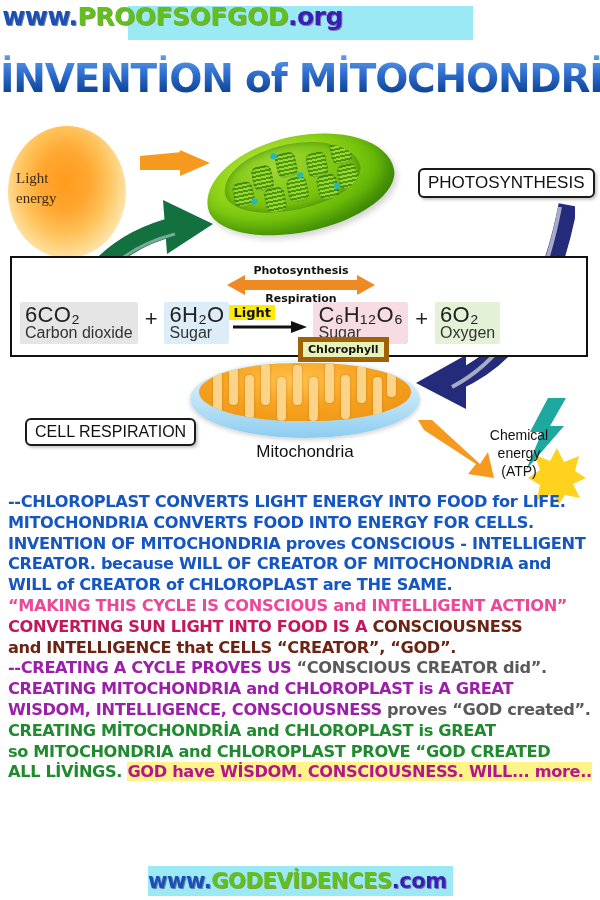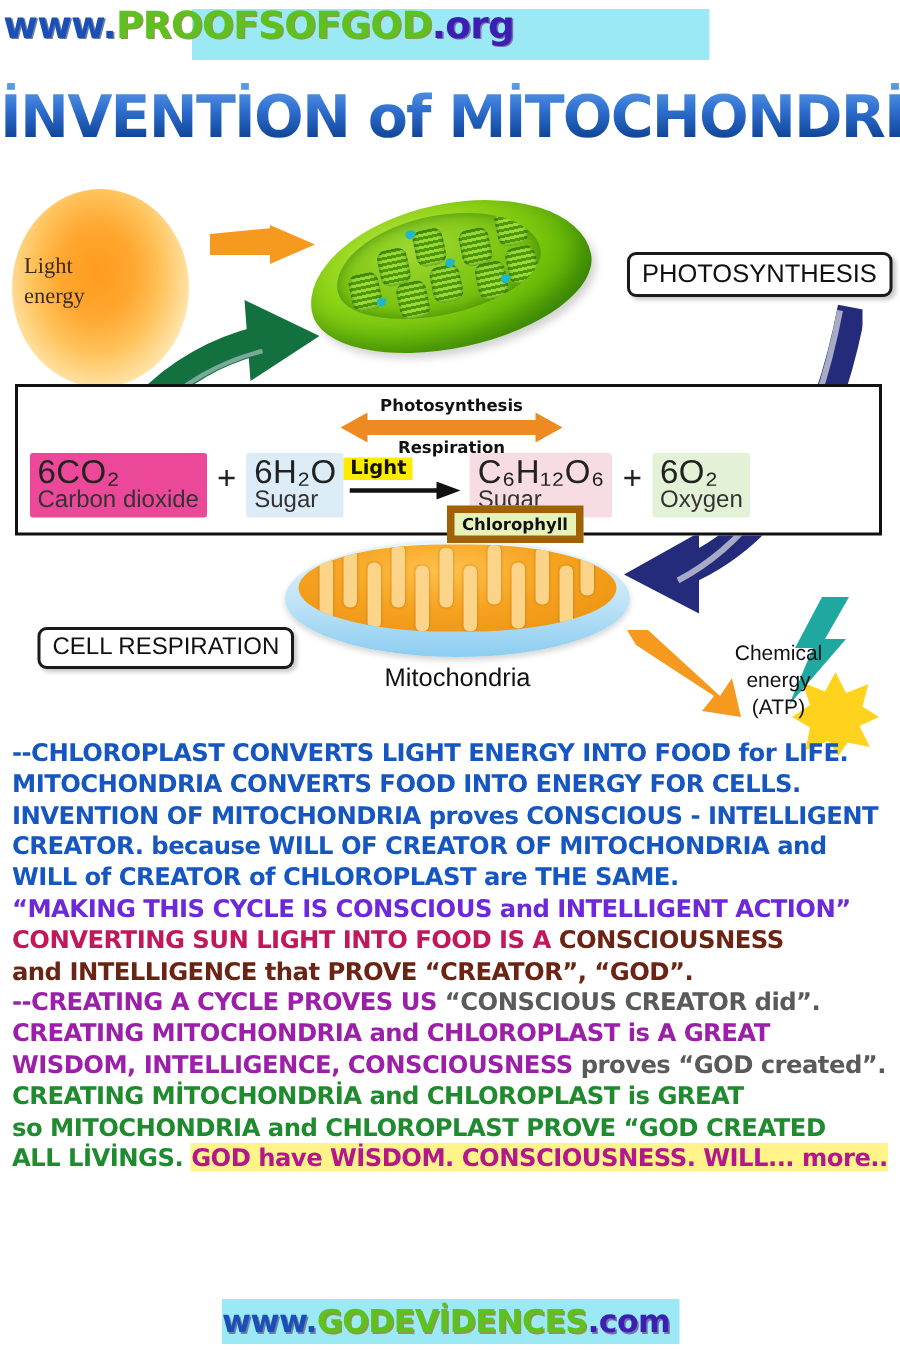--- a/index.html
+++ b/index.html
@@ -119,21 +119,21 @@
 
   .eq-row{
     position:absolute;left:8px;top:44px;width:562px;height:46px;
     display:flex;align-items:flex-start;justify-content:flex-start;
   }
   .term{
     padding:1px 5px 2px 5px;border-radius:2px;line-height:1.05;
   }
   .term .formula{font-size:22px;color:#222;font-family:"Liberation Sans",sans-serif;letter-spacing:0.3px;}
   .term .name{font-size:16px;color:#333;display:block;margin-top:-1px;font-family:"Liberation Sans",sans-serif;}
-  .t-co2{background:#ec4899;}
+  .t-co2{background:#e5e5e5;}
   .t-h2o{background:#dcedf8;}
   .t-sugar{background:#f7dde3;}
   .t-o2{background:#e3f2d6;}
   .plus{font-size:22px;color:#222;padding:4px 7px 0 7px;}
 
   .lightwrap{position:relative;width:84px;padding-top:1px;}
   .light-chip{
     display:inline-block;background:#ffeb00;font-size:13px;font-weight:bold;color:#111;
     padding:0 4px;font-family:"DejaVu Sans",sans-serif;
   }
@@ -178,21 +178,21 @@
     position:absolute;left:8px;top:492px;width:592px;
     font-family:"DejaVu Sans", sans-serif;
     font-weight:bold;
     font-size:16.2px;
     line-height:20.8px;
     letter-spacing:-0.35px;
     white-space:nowrap;
   }
   .body-text .ln{display:block;height:20.8px;}
   .c-blue{color:#1556c0;}
-  .c-crimson{color:#6d28d9;}
+  .c-crimson{color:#ec4899;}
   .c-rose{color:#c2185b;}
   .c-brown{color:#6b2414;}
   .c-purple{color:#9b1fa8;}
   .c-gray{color:#5a5a5a;}
   .c-green{color:#1f8a2e;text-align:center;}
   .c-mag{color:#b4178c;}
   .hl-yellow{background:#fff38a;}
 
   
   .footer-banner{
@@ -344,21 +344,21 @@
   </div>
 
   <div class="body-text" id="bodytext">
       <span class="ln"><span class="c-blue">--CHLOROPLAST CONVERTS  LIGHT ENERGY INTO  FOOD  for LIFE.</span></span>
       <span class="ln"><span class="c-blue">MITOCHONDRIA  CONVERTS  FOOD  INTO  ENERGY  FOR  CELLS.</span></span>
       <span class="ln"><span class="c-blue">INVENTION  OF MITOCHONDRIA proves  CONSCIOUS  -  INTELLIGENT</span></span>
       <span class="ln"><span class="c-blue">CREATOR. because  WILL  OF  CREATOR OF  MITOCHONDRIA  and</span></span>
       <span class="ln"><span class="c-blue">WILL  of  CREATOR of  CHLOROPLAST  are  THE  SAME.</span></span>
       <span class="ln"><span class="c-crimson">“MAKING  THIS  CYCLE  IS  CONSCIOUS and  INTELLIGENT  ACTION”</span></span>
       <span class="ln"><span class="c-rose">CONVERTING  SUN  LIGHT  INTO  FOOD  IS  A  </span><span class="c-brown">CONSCIOUSNESS</span></span>
-      <span class="ln"><span class="c-brown">and  INTELLIGENCE  that  PROVE  “CREATOR”,  “GOD”.</span></span>
+      <span class="ln"><span class="c-brown">and  INTELLIGENCE  that  CELLS  “CREATOR”,  “GOD”.</span></span>
       <span class="ln"><span class="c-purple">--CREATING  A  CYCLE  PROVES US  </span><span class="c-gray">“CONSCIOUS  CREATOR did”.</span></span>
       <span class="ln"><span class="c-purple">CREATING  MITOCHONDRIA and  CHLOROPLAST is  A GREAT</span></span>
       <span class="ln"><span class="c-purple">WISDOM, INTELLIGENCE, CONSCIOUSNESS </span><span class="c-gray">proves  “GOD  created”.</span></span>
       <span class="ln"><span class="c-green">CREATING  MİTOCHONDRİA  and  CHLOROPLAST  is  GREAT</span></span>
       <span class="ln"><span class="c-green">so  MITOCHONDRIA  and  CHLOROPLAST  PROVE  “GOD  CREATED</span></span>
       <span class="ln"><span class="c-green">ALL  LİVİNGS.  </span><span class="c-mag hl-yellow">GOD  have  WİSDOM. CONSCIOUSNESS.  WILL... more..</span></span>
     </div>
 
   <div class="footer-banner"></div>
   <div class="footer-url">

